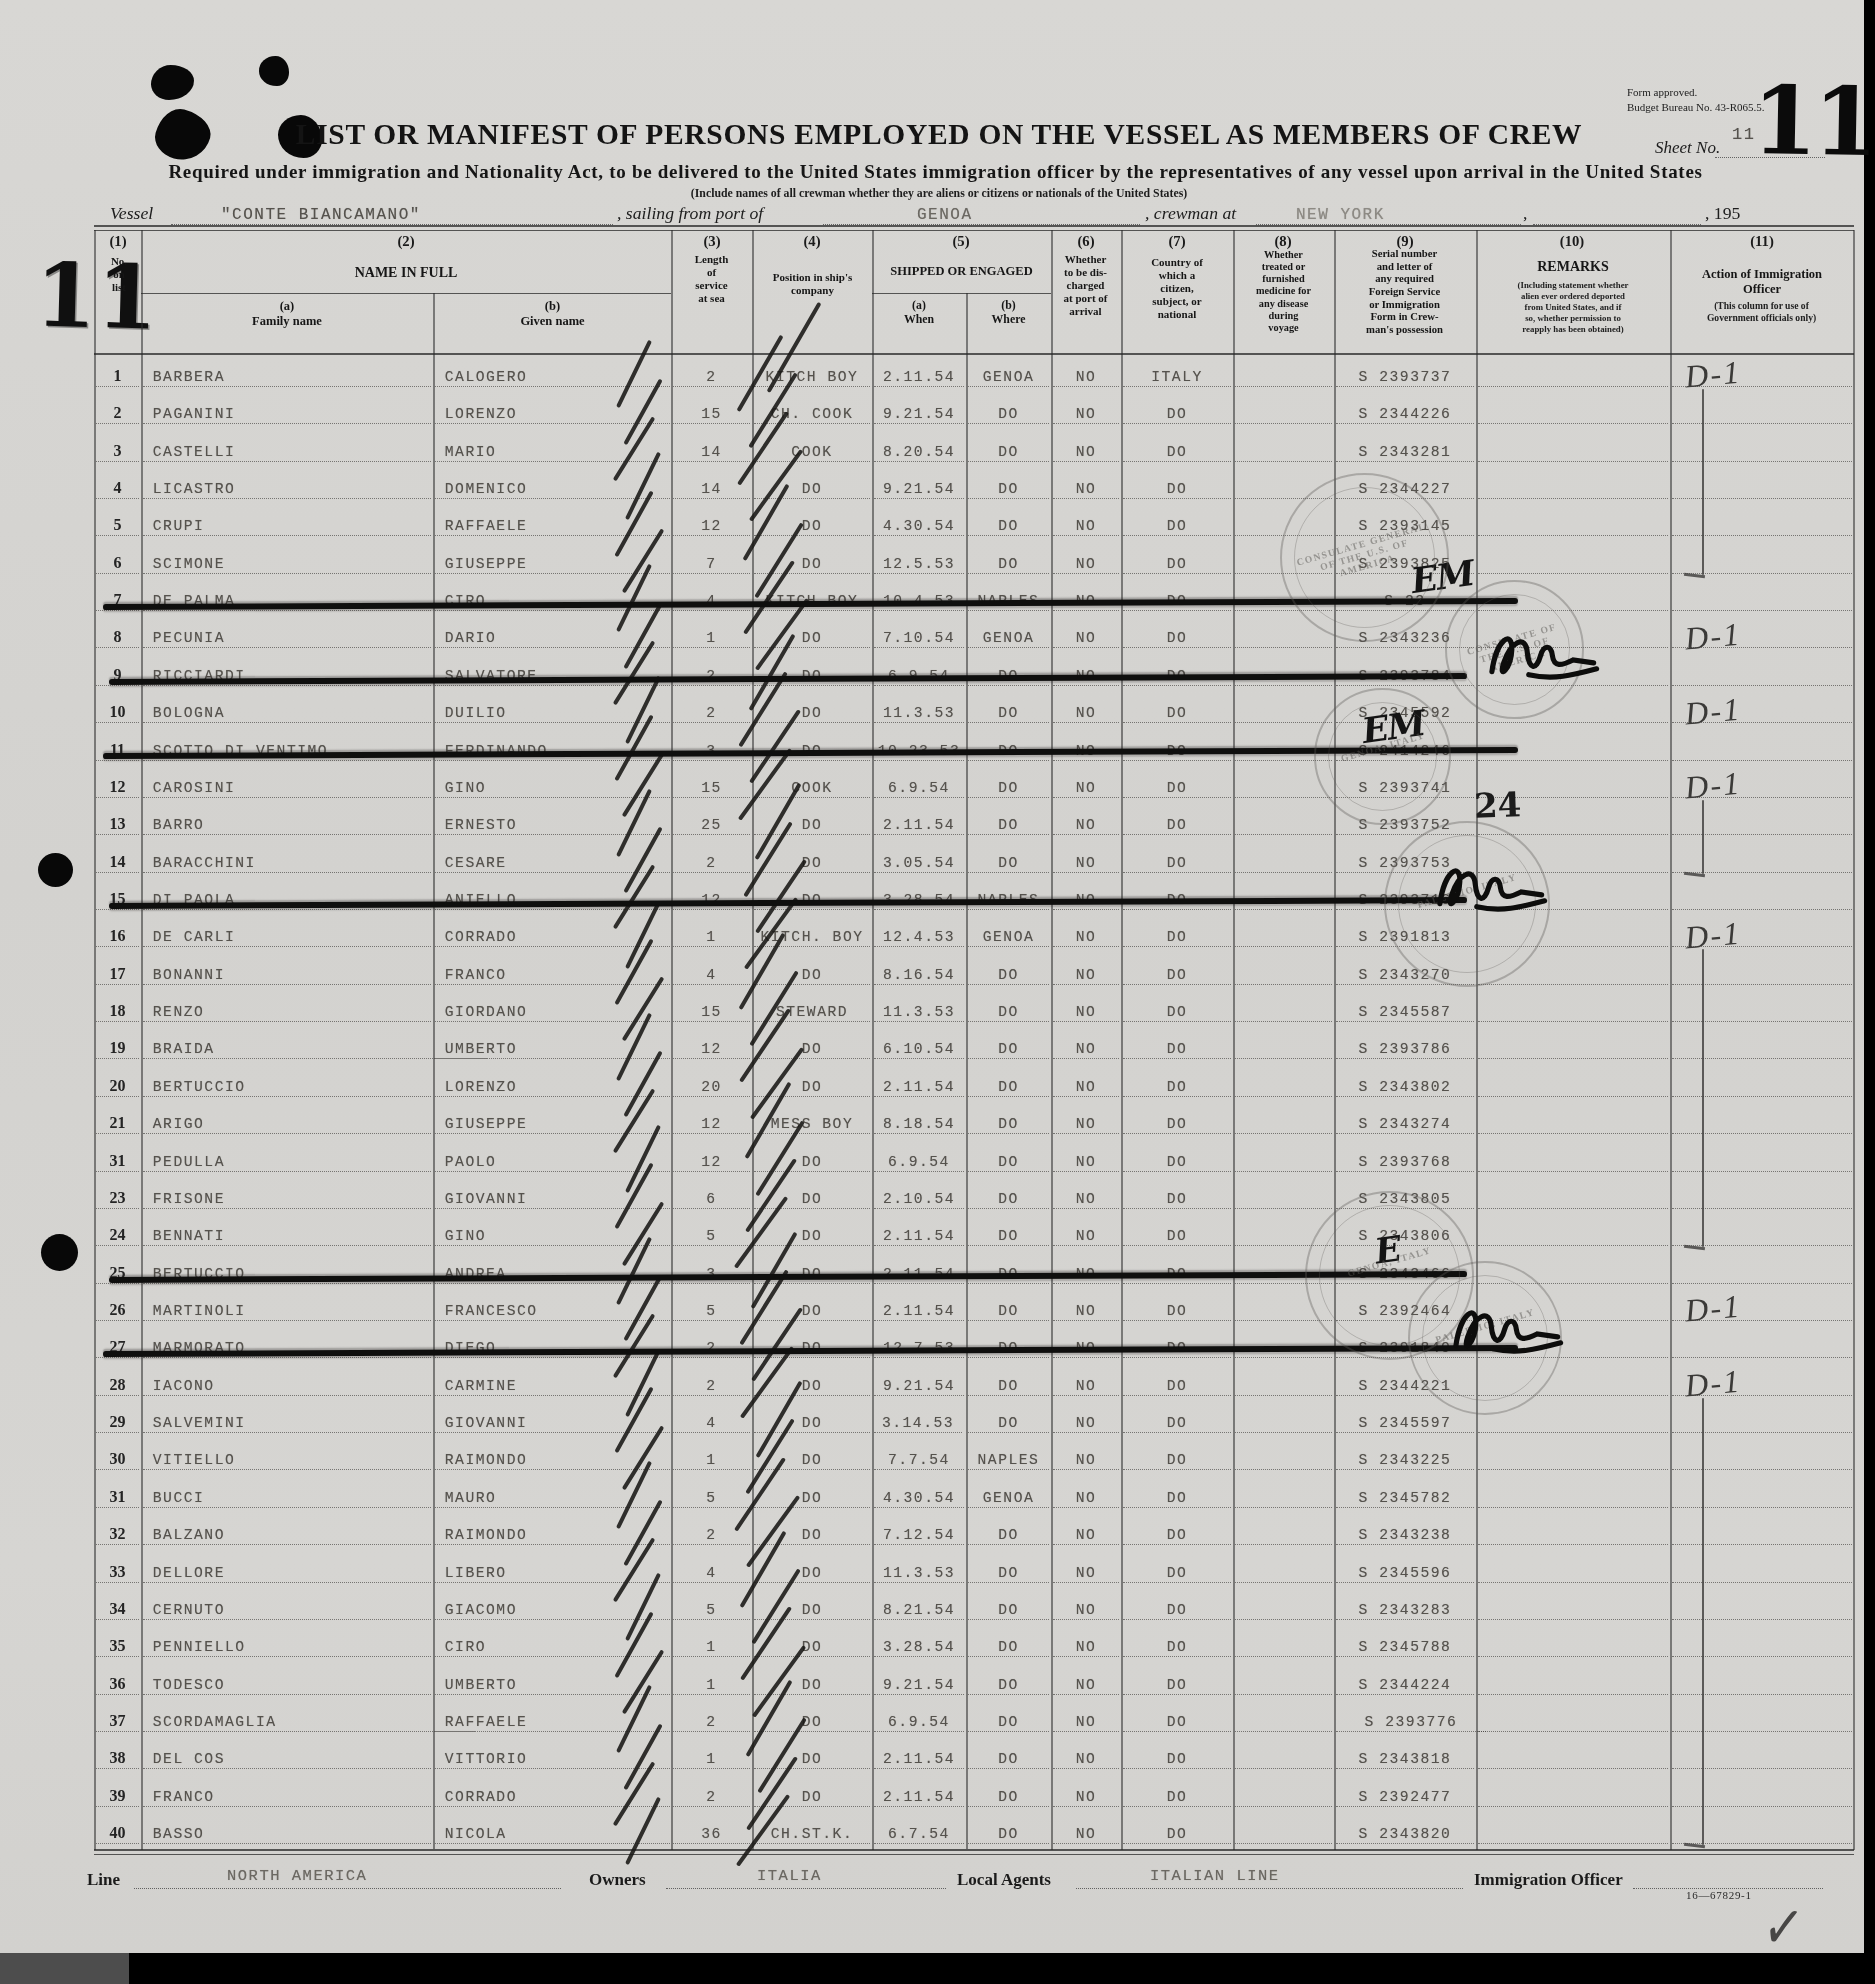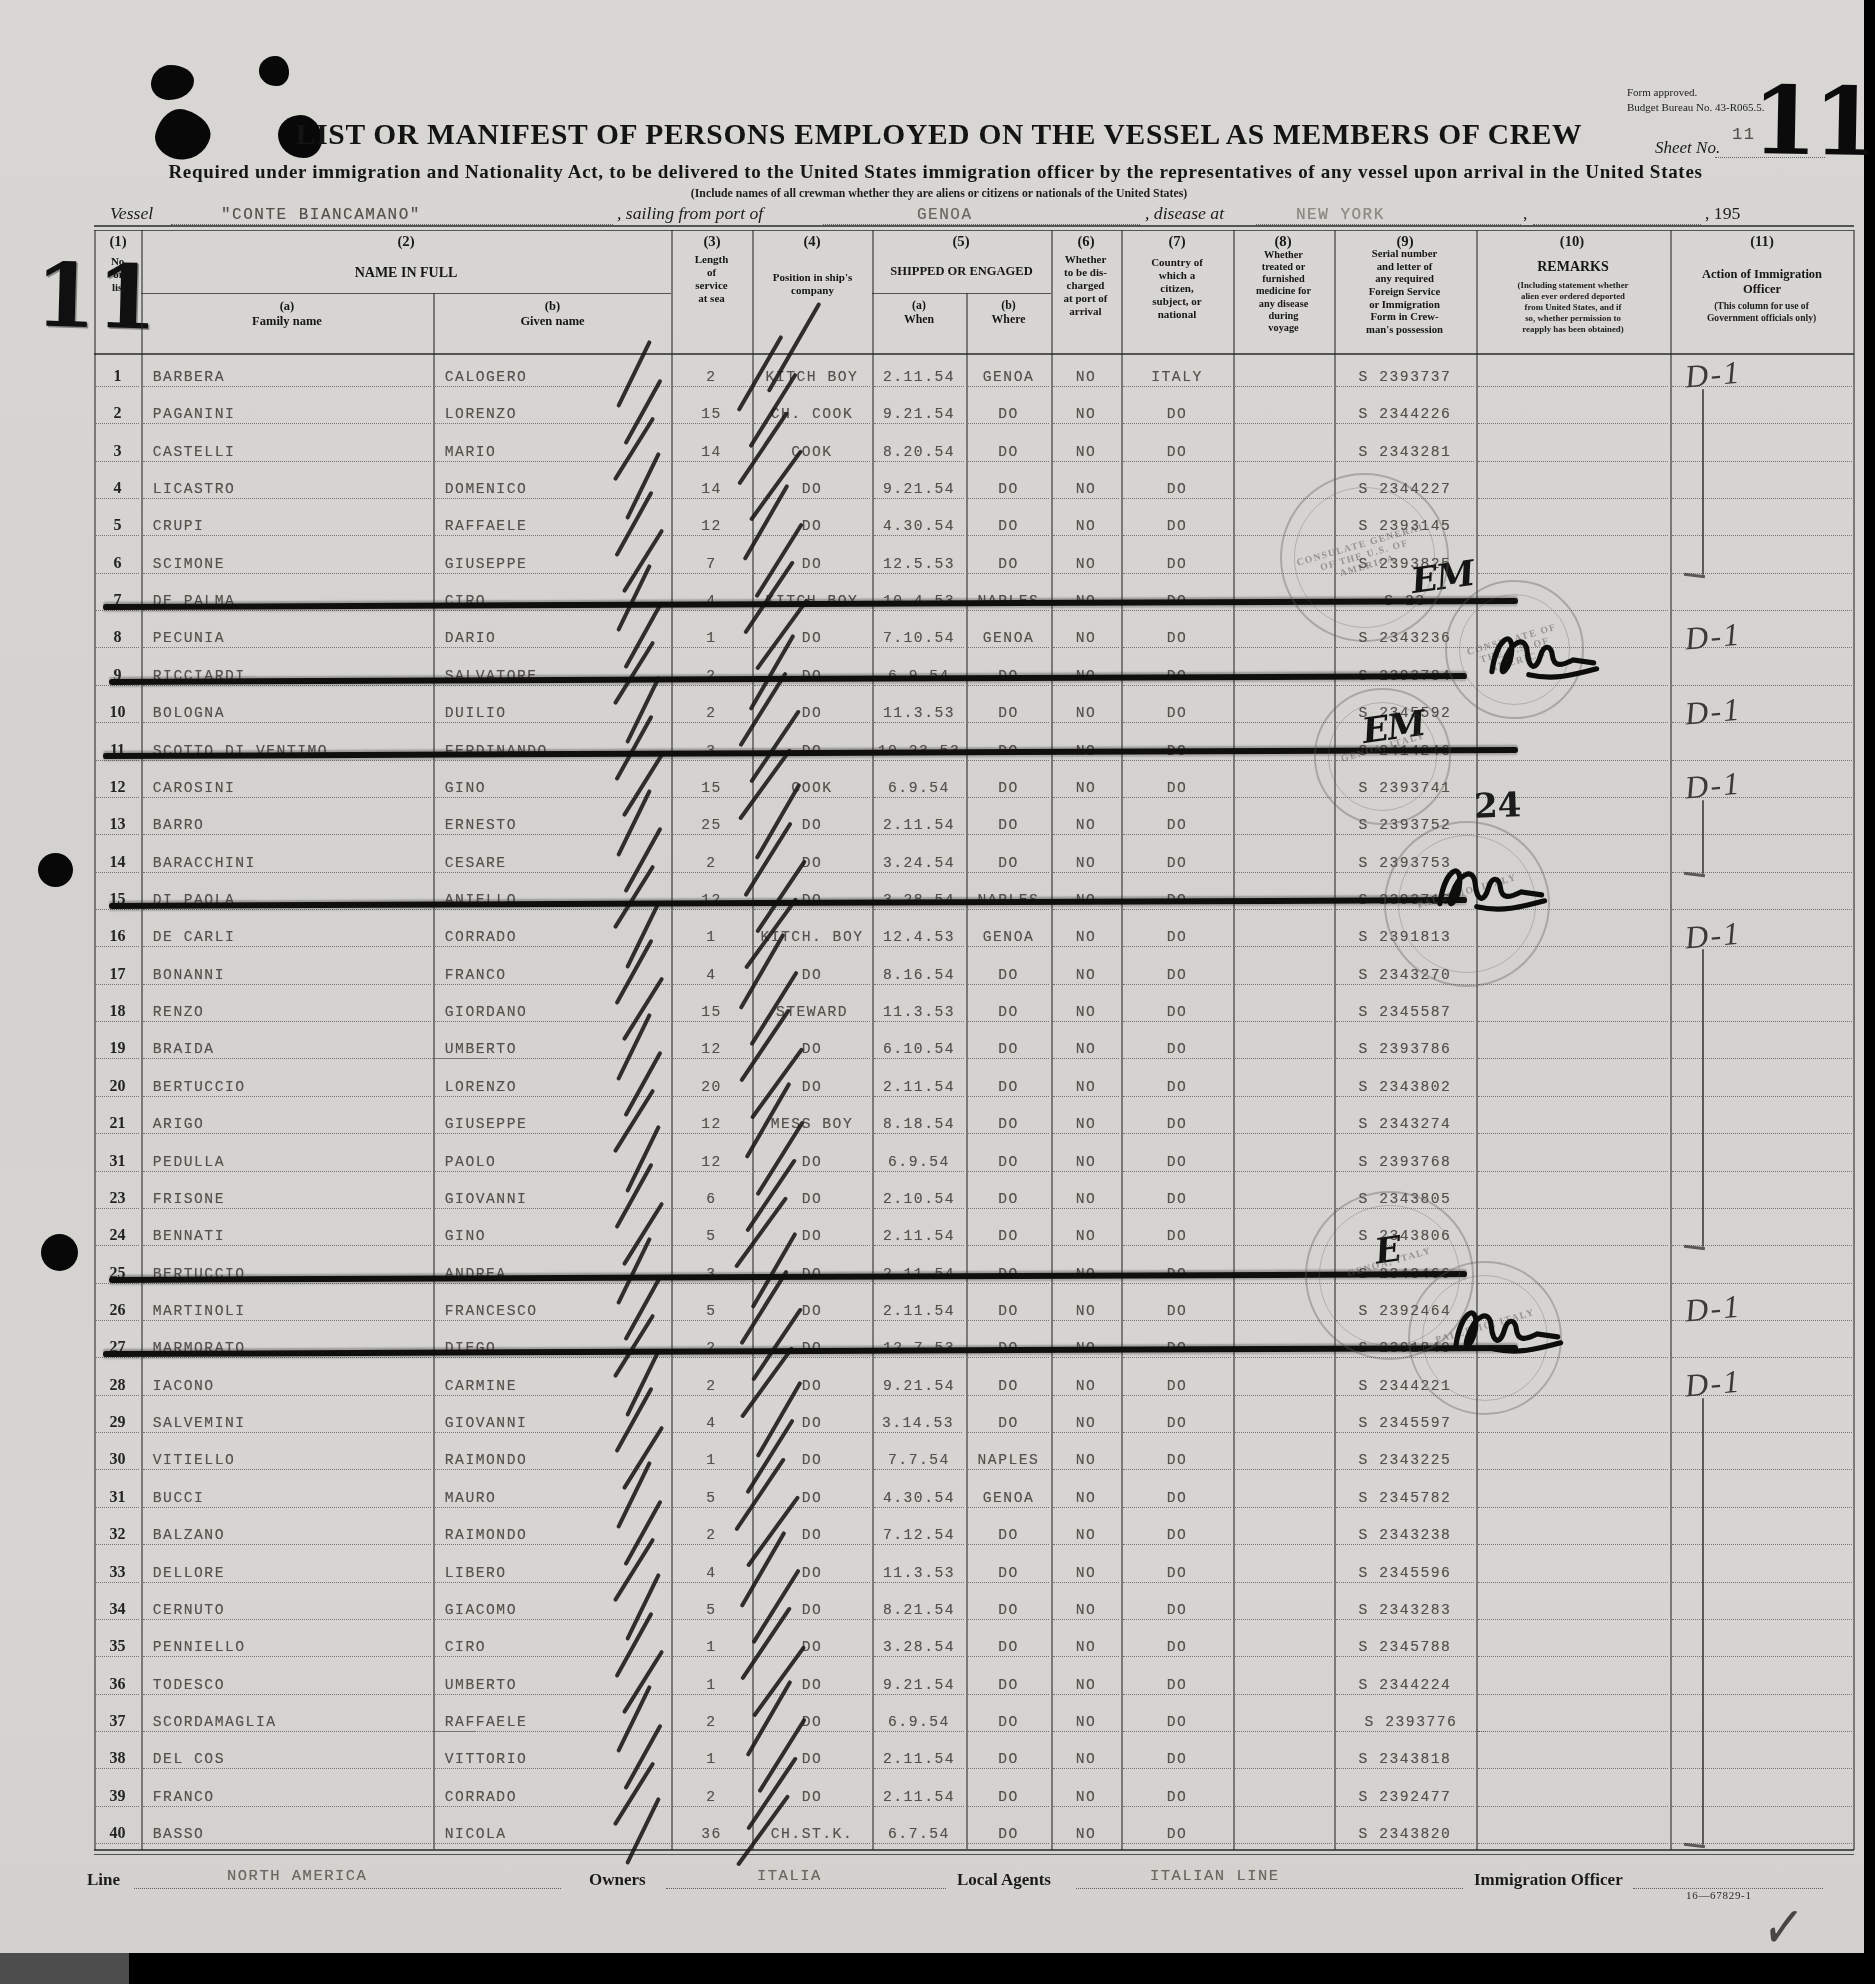--- a/index.html
+++ b/index.html
@@ -101,21 +101,21 @@
   <div class="abs subtitle">Required under immigration and Nationality Act, to be delivered to the United States immigration officer by the representatives of any vessel upon arrival in the United States</div>
   <div class="abs corner-11">11</div>
   <div class="abs margin-11">11</div>
 
   <div class="abs vrow vlabel" style="left:110px;">Vessel</div>
   <div class="abs dotted" style="left:171px;top:200px;width:442px;height:23.6px;"></div>
   <div class="abs typed" style="left:221px;top:206px;font-size:16px;">"CONTE BIANCAMANO"</div>
   <div class="abs vrow vlabel" style="left:617px;">, sailing from port of</div>
   <div class="abs dotted" style="left:823px;top:200px;width:317px;height:23.6px;"></div>
   <div class="abs typed typed-mid" style="left:917px;top:206px;font-size:16px;">GENOA</div>
-  <div class="abs vrow vlabel" style="left:1145px;">, disease at</div>
+  <div class="abs vrow vlabel" style="left:1145px;">, crewman at</div>
   <div class="abs dotted" style="left:1256px;top:200px;width:265px;height:23.6px;"></div>
   <div class="abs typed typed-faint" style="left:1296px;top:206px;font-size:16px;">NEW YORK</div>
   <div class="abs vrow printed" style="left:1523px;">,</div>
   <div class="abs dotted" style="left:1533px;top:200px;width:168px;height:23.6px;"></div>
   <div class="abs vrow printed" style="left:1705px;">, 195</div>
 
   <div id="table-layer">
       <div class="vline" style="left: 94px; top: 230px; height: 1620px;"></div>
       <div class="vline" style="left: 141px; top: 230px; height: 1620px;"></div>
       <div class="vline" style="left: 671px; top: 230px; height: 1620px;"></div>
@@ -892,21 +892,21 @@
       <div class="cell c-mid" style="left: 671px; top: 841px; width: 81px; height: 37px;">
         <i class="dots"></i>
         <span class="val typed">2</span>
       </div>
       <div class="cell c-mid" style="left: 752px; top: 841px; width: 120px; height: 37px;">
         <i class="dots"></i>
         <span class="val typed">DO</span>
       </div>
       <div class="cell c-mid" style="left: 872px; top: 841px; width: 94px; height: 37px;">
         <i class="dots"></i>
-        <span class="val typed">3.24.54</span>
+        <span class="val typed">3.05.54</span>
       </div>
       <div class="cell c-mid" style="left: 966px; top: 841px; width: 85px; height: 37px;">
         <i class="dots"></i>
         <span class="val typed">DO</span>
       </div>
       <div class="cell c-mid" style="left: 1051px; top: 841px; width: 70px; height: 37px;">
         <i class="dots"></i>
         <span class="val typed">NO</span>
       </div>
       <div class="cell c-mid" style="left: 1121px; top: 841px; width: 112px; height: 37px;">

